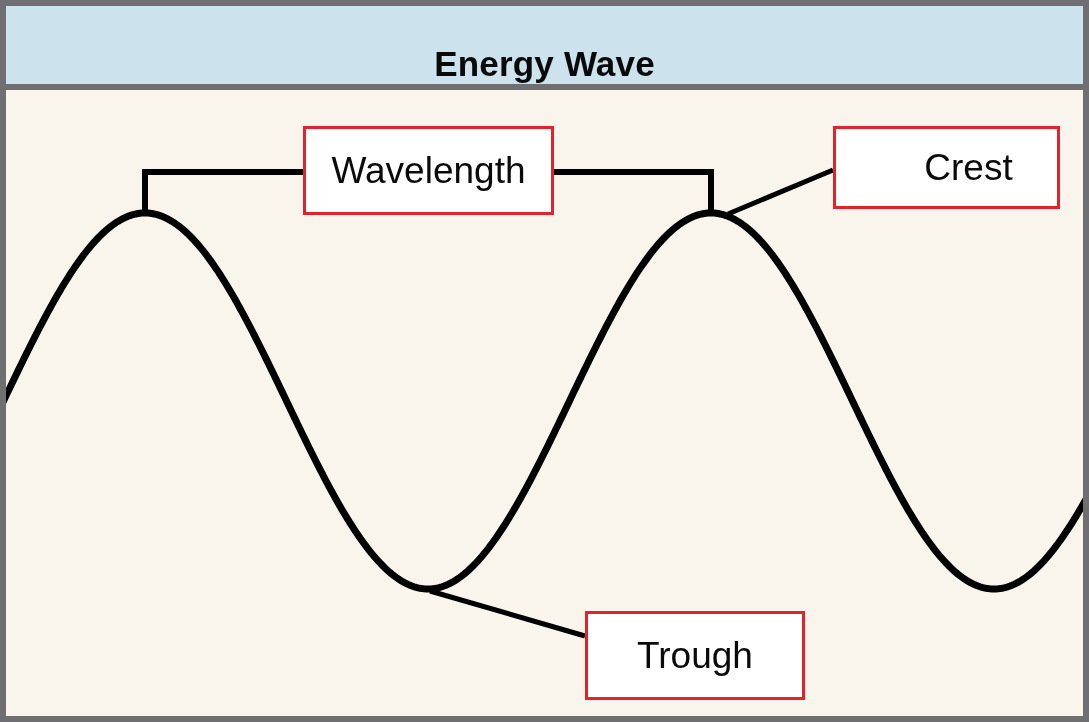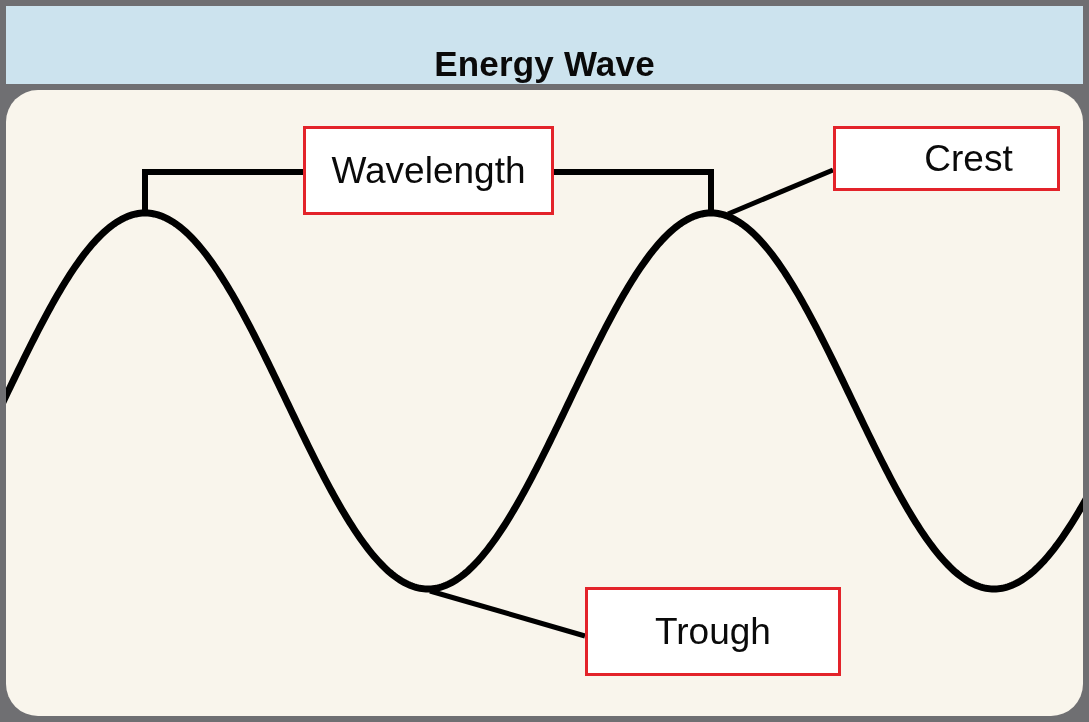--- a/index.html
+++ b/index.html
@@ -1,19 +1,19 @@
 <!DOCTYPE html>
 <html><head>
   <meta charset="utf-8">
   <style>
     html, body { margin: 0; padding: 0; }
     body { width: 1089px; height: 722px; position: relative; background: #6f6f72; overflow: hidden; font-family: "Liberation Sans", sans-serif; }
     .header { position: absolute; left: 6px; top: 6px; width: 1077px; height: 78px; background: #cce3ee; display: flex; align-items: flex-end; justify-content: center; }
     .header-title { font-weight: bold; font-size: 35px; color: #0a0a0a; letter-spacing: 0.2px; }
-    .content { position: absolute; left: 6px; top: 90px; width: 1077px; height: 626px; background: #f9f5ec; overflow: hidden; border-radius: 32px; }
+    .content { position: absolute; left: 6px; top: 90px; width: 1077px; height: 626px; background: #f9f5ec; overflow: hidden; }
     svg.wave { position: absolute; left: 0; top: 0; }
     .label-box { position: absolute; box-sizing: border-box; background: #ffffff; border: 3px solid #e3232a; display: flex; align-items: center; justify-content: center; font-size: 37px; color: #0a0a0a; }
   </style>
 </head>
 <body>
 
 <div class="header">
   <span class="header-title">Energy Wave</span>
 </div>
 
@@ -22,19 +22,19 @@
     <path id="wave-path" d="M0,408.30 L2,404.13 L4,399.96 L6,395.78 L8,391.61 L10,387.45 L12,383.29 L14,379.14 L16,375.00 L18,370.87 L20,366.76 L22,362.66 L24,358.58 L26,354.53 L28,350.50 L30,346.49 L32,342.51 L34,338.56 L36,334.63 L38,330.75 L40,326.89 L42,323.07 L44,319.30 L46,315.56 L48,311.86 L50,308.21 L52,304.60 L54,301.04 L56,297.53 L58,294.07 L60,290.67 L62,287.31 L64,284.02 L66,280.78 L68,277.60 L70,274.48 L72,271.43 L74,268.43 L76,265.51 L78,262.65 L80,259.85 L82,257.13 L84,254.48 L86,251.90 L88,249.40 L90,246.97 L92,244.61 L94,242.33 L96,240.13 L98,238.01 L100,235.97 L102,234.02 L104,232.14 L106,230.35 L108,228.64 L110,227.01 L112,225.47 L114,224.02 L116,222.66 L118,221.38 L120,220.19 L122,219.09 L124,218.09 L126,217.17 L128,216.34 L130,215.60 L132,214.95 L134,214.40 L136,213.94 L138,213.57 L140,213.29 L142,213.10 L144,213.01 L146,213.01 L148,213.10 L150,213.29 L152,213.57 L154,213.94 L156,214.40 L158,214.95 L160,215.60 L162,216.34 L164,217.17 L166,218.09 L168,219.09 L170,220.19 L172,221.38 L174,222.66 L176,224.02 L178,225.47 L180,227.01 L182,228.64 L184,230.35 L186,232.14 L188,234.02 L190,235.97 L192,238.01 L194,240.13 L196,242.33 L198,244.61 L200,246.97 L202,249.40 L204,251.90 L206,254.48 L208,257.13 L210,259.85 L212,262.65 L214,265.51 L216,268.43 L218,271.43 L220,274.48 L222,277.60 L224,280.78 L226,284.02 L228,287.31 L230,290.67 L232,294.07 L234,297.53 L236,301.04 L238,304.60 L240,308.21 L242,311.86 L244,315.56 L246,319.30 L248,323.07 L250,326.89 L252,330.75 L254,334.63 L256,338.56 L258,342.51 L260,346.49 L262,350.50 L264,354.53 L266,358.58 L268,362.66 L270,366.76 L272,370.87 L274,375.00 L276,379.14 L278,383.29 L280,387.45 L282,391.61 L284,395.78 L286,399.96 L288,404.13 L290,408.30 L292,412.47 L294,416.63 L296,420.79 L298,424.94 L300,429.07 L302,433.19 L304,437.29 L306,441.38 L308,445.45 L310,449.49 L312,453.51 L314,457.51 L316,461.47 L318,465.41 L320,469.31 L322,473.19 L324,477.02 L326,480.82 L328,484.58 L330,488.30 L332,491.97 L334,495.60 L336,499.19 L338,502.72 L340,506.21 L342,509.64 L344,513.02 L346,516.34 L348,519.61 L350,522.82 L352,525.97 L354,529.05 L356,532.08 L358,535.04 L360,537.93 L362,540.76 L364,543.51 L366,546.20 L368,548.82 L370,551.36 L372,553.83 L374,556.22 L376,558.54 L378,560.78 L380,562.94 L382,565.02 L384,567.02 L386,568.93 L388,570.77 L390,572.52 L392,574.19 L394,575.77 L396,577.26 L398,578.67 L400,579.99 L402,581.22 L404,582.37 L406,583.42 L408,584.39 L410,585.26 L412,586.04 L414,586.73 L416,587.33 L418,587.84 L420,588.26 L422,588.58 L424,588.81 L426,588.95 L428,589.00 L430,588.95 L432,588.81 L434,588.58 L436,588.26 L438,587.84 L440,587.33 L442,586.73 L444,586.04 L446,585.26 L448,584.39 L450,583.42 L452,582.37 L454,581.22 L456,579.99 L458,578.67 L460,577.26 L462,575.77 L464,574.19 L466,572.52 L468,570.77 L470,568.93 L472,567.02 L474,565.02 L476,562.94 L478,560.78 L480,558.54 L482,556.22 L484,553.83 L486,551.36 L488,548.82 L490,546.20 L492,543.51 L494,540.76 L496,537.93 L498,535.04 L500,532.08 L502,529.05 L504,525.97 L506,522.82 L508,519.61 L510,516.34 L512,513.02 L514,509.64 L516,506.21 L518,502.72 L520,499.19 L522,495.60 L524,491.97 L526,488.30 L528,484.58 L530,480.82 L532,477.02 L534,473.19 L536,469.31 L538,465.41 L540,461.47 L542,457.51 L544,453.51 L546,449.49 L548,445.45 L550,441.38 L552,437.29 L554,433.19 L556,429.07 L558,424.94 L560,420.79 L562,416.63 L564,412.47 L566,408.30 L568,404.13 L570,399.96 L572,395.78 L574,391.61 L576,387.45 L578,383.29 L580,379.14 L582,375.00 L584,370.87 L586,366.76 L588,362.66 L590,358.58 L592,354.53 L594,350.50 L596,346.49 L598,342.51 L600,338.56 L602,334.63 L604,330.75 L606,326.89 L608,323.07 L610,319.30 L612,315.56 L614,311.86 L616,308.21 L618,304.60 L620,301.04 L622,297.53 L624,294.07 L626,290.67 L628,287.31 L630,284.02 L632,280.78 L634,277.60 L636,274.48 L638,271.43 L640,268.43 L642,265.51 L644,262.65 L646,259.85 L648,257.13 L650,254.48 L652,251.90 L654,249.40 L656,246.97 L658,244.61 L660,242.33 L662,240.13 L664,238.01 L666,235.97 L668,234.02 L670,232.14 L672,230.35 L674,228.64 L676,227.01 L678,225.47 L680,224.02 L682,222.66 L684,221.38 L686,220.19 L688,219.09 L690,218.09 L692,217.17 L694,216.34 L696,215.60 L698,214.95 L700,214.40 L702,213.94 L704,213.57 L706,213.29 L708,213.10 L710,213.01 L712,213.01 L714,213.10 L716,213.29 L718,213.57 L720,213.94 L722,214.40 L724,214.95 L726,215.60 L728,216.34 L730,217.17 L732,218.09 L734,219.09 L736,220.19 L738,221.38 L740,222.66 L742,224.02 L744,225.47 L746,227.01 L748,228.64 L750,230.35 L752,232.14 L754,234.02 L756,235.97 L758,238.01 L760,240.13 L762,242.33 L764,244.61 L766,246.97 L768,249.40 L770,251.90 L772,254.48 L774,257.13 L776,259.85 L778,262.65 L780,265.51 L782,268.43 L784,271.43 L786,274.48 L788,277.60 L790,280.78 L792,284.02 L794,287.31 L796,290.67 L798,294.07 L800,297.53 L802,301.04 L804,304.60 L806,308.21 L808,311.86 L810,315.56 L812,319.30 L814,323.07 L816,326.89 L818,330.75 L820,334.63 L822,338.56 L824,342.51 L826,346.49 L828,350.50 L830,354.53 L832,358.58 L834,362.66 L836,366.76 L838,370.87 L840,375.00 L842,379.14 L844,383.29 L846,387.45 L848,391.61 L850,395.78 L852,399.96 L854,404.13 L856,408.30 L858,412.47 L860,416.63 L862,420.79 L864,424.94 L866,429.07 L868,433.19 L870,437.29 L872,441.38 L874,445.45 L876,449.49 L878,453.51 L880,457.51 L882,461.47 L884,465.41 L886,469.31 L888,473.19 L890,477.02 L892,480.82 L894,484.58 L896,488.30 L898,491.97 L900,495.60 L902,499.19 L904,502.72 L906,506.21 L908,509.64 L910,513.02 L912,516.34 L914,519.61 L916,522.82 L918,525.97 L920,529.05 L922,532.08 L924,535.04 L926,537.93 L928,540.76 L930,543.51 L932,546.20 L934,548.82 L936,551.36 L938,553.83 L940,556.22 L942,558.54 L944,560.78 L946,562.94 L948,565.02 L950,567.02 L952,568.93 L954,570.77 L956,572.52 L958,574.19 L960,575.77 L962,577.26 L964,578.67 L966,579.99 L968,581.22 L970,582.37 L972,583.42 L974,584.39 L976,585.26 L978,586.04 L980,586.73 L982,587.33 L984,587.84 L986,588.26 L988,588.58 L990,588.81 L992,588.95 L994,589.00 L996,588.95 L998,588.81 L1000,588.58 L1002,588.26 L1004,587.84 L1006,587.33 L1008,586.73 L1010,586.04 L1012,585.26 L1014,584.39 L1016,583.42 L1018,582.37 L1020,581.22 L1022,579.99 L1024,578.67 L1026,577.26 L1028,575.77 L1030,574.19 L1032,572.52 L1034,570.77 L1036,568.93 L1038,567.02 L1040,565.02 L1042,562.94 L1044,560.78 L1046,558.54 L1048,556.22 L1050,553.83 L1052,551.36 L1054,548.82 L1056,546.20 L1058,543.51 L1060,540.76 L1062,537.93 L1064,535.04 L1066,532.08 L1068,529.05 L1070,525.97 L1072,522.82 L1074,519.61 L1076,516.34 L1078,513.02 L1080,509.64 L1082,506.21 L1084,502.72 L1086,499.19 L1088,495.60 L1090,491.97 L1092,488.30" fill="none" stroke="#000" stroke-width="7" stroke-linecap="butt"></path>
     <polyline points="145,213 145,172 303,172" fill="none" stroke="#000" stroke-width="6"></polyline>
     <polyline points="553,172 711,172 711,213" fill="none" stroke="#000" stroke-width="6"></polyline>
     <line x1="728" y1="214" x2="833" y2="170" stroke="#000" stroke-width="5"></line>
     <line x1="430" y1="591" x2="585" y2="636" stroke="#000" stroke-width="5"></line>
   </svg>
 
   <div class="label-box" style="left:297px; top:36px; width:251px; height:89px;">
     <span>Wavelength</span>
   </div>
-  <div class="label-box" style="left:827px; top:36px; width:227px; height:65px;padding-left:44px;">
+  <div class="label-box" style="left:827px; top:36px; width:227px; height:83px;padding-left:44px;">
     <span>Crest</span>
   </div>
-  <div class="label-box" style="left:579px; top:497px; width:256px; height:89px;">
+  <div class="label-box" style="left:579px; top:521px; width:220px; height:89px;">
     <span>Trough</span>
   </div>
 </div>
 
 </body></html>

